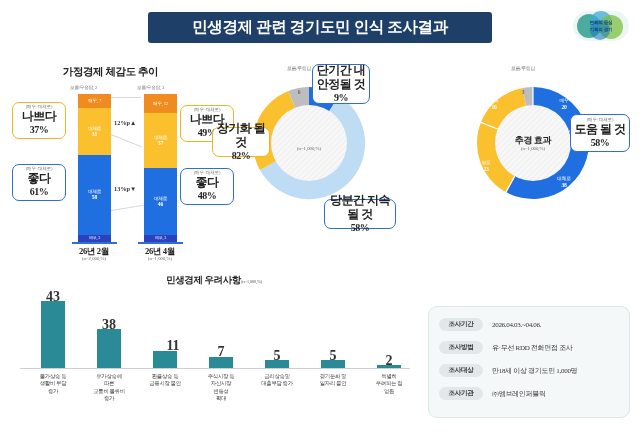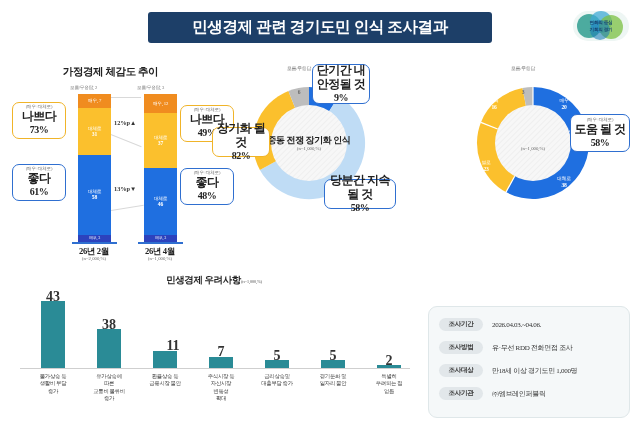--- a/index.html
+++ b/index.html
@@ -191,21 +191,21 @@
     <div class="axis-line" style="left:130px; top:182px; width:45px;"></div>
     <div class="xlabel" style="left:122px; top:186px;">26년 4월</div>
     <div class="xsub" style="left:122px; top:196px;">(n=1,000,%)</div>
 
     <div class="delta" style="left:106px; top:59px;"><span>12%p</span>▲</div>
     <div class="delta" style="left:106px; top:125px;"><span>13%p</span>▼</div>
 
     <div class="callout orange" style="left:4px; top:42px; width:54px; height:37px;">
       <span class="c-sub">(매우+대체로)</span>
       <span class="c-main">나쁘다</span>
-      <span class="c-pct">73%</span>
+      <span class="c-pct">37%</span>
     </div>
     <div class="callout blue" style="left:4px; top:104px; width:54px; height:37px;">
       <span class="c-sub">(매우+대체로)</span>
       <span class="c-main">좋다</span>
       <span class="c-pct">61%</span>
     </div>
     <div class="callout orange" style="left:172px; top:45px; width:54px; height:37px;">
       <span class="c-sub">(매우+대체로)</span>
       <span class="c-main">나쁘다</span>
       <span class="c-pct">49%</span>
@@ -231,39 +231,38 @@
         <path d="M 0 -56 A 56 56 0 0 1 30.0 -47.2 L 0 0 Z" fill="#1f6fe0"></path>
 
         <path d="M 30.0 -47.2 A 56 56 0 1 1 -49.1 26.9 L 0 0 Z" fill="#bfdcf5"></path>
 
         <path d="M -49.1 26.9 A 56 56 0 0 1 -20.6 -52.1 L 0 0 Z" fill="#fbc02d"></path>
 
         <path d="M -20.6 -52.1 A 56 56 0 0 1 0 -56 L 0 0 Z" fill="#bdbdbd"></path>
         <circle r="38" fill="url(#hatch2)"></circle>
       </g>
     </svg>
-    <div class="donut-center-title" style="top:62px;">중동 전쟁 장기화 인식</div>
     <div class="donut-center-sub" style="top:74px;">(n=1,000,%)</div>
     <div class="slice-lbl" style="left:38px; top:-6px; width:46px;">
       <span>모름/무응답</span>
     </div>
     <div class="slice-lbl" style="left:52px; top:17px; width:18px;">
       <b>6</b>
     </div>
   </div>
   <div class="callout blue" style="left:312px; top:64px; width:58px; height:40px;">
     <span class="c-main">단기간 내</span>
     <span class="c-main">안정될 것</span>
     <span class="c-pct">9%</span>
   </div>
   <div class="callout orange" style="left:212px; top:127px; width:58px; height:30px;">
     <span class="c-main">장기화 될 것</span>
     <span class="c-pct">82%</span>
   </div>
-  <div class="callout blue" style="left:324px; top:179px; width:72px; height:30px;">
+  <div class="callout blue" style="left:324px; top:199px; width:72px; height:30px;">
     <span class="c-main">당분간 지속될 것</span>
     <span class="c-pct">58%</span>
   </div>
 
   <div class="donut-wrap" id="sec3" style="left:462px; top:72px; width:142px; height:142px;">
     <svg width="142" height="142" viewBox="0 0 142 142">
       <defs>
         <pattern id="hatch3" width="4" height="4" patternTransform="rotate(45)" patternUnits="userSpaceOnUse">
           <rect width="4" height="4" fill="#f7f7f7"></rect>
           <line x1="0" y1="0" x2="0" y2="4" stroke="#ececec" stroke-width="1.4"></line>
@@ -280,20 +279,21 @@
         <path d="M -52.1 -20.6 A 56 56 0 0 1 -10.5 -55.0 L 0 0 Z" fill="#fbc02d"></path>
 
         <path d="M -10.5 -55.0 A 56 56 0 0 1 0 -56 L 0 0 Z" fill="#bdbdbd"></path>
         <circle r="38" fill="url(#hatch3)"></circle>
         <line x1="0" y1="-56" x2="0" y2="-38" stroke="#ffffff" stroke-width="1.2"></line>
         <line x1="53.2" y1="-17.3" x2="36.1" y2="-11.7" stroke="#ffffff" stroke-width="1.2"></line>
         <line x1="-27.0" y1="49.1" x2="-18.3" y2="33.3" stroke="#ffffff" stroke-width="1.2"></line>
         <line x1="-52.1" y1="-20.6" x2="-35.4" y2="-14.0" stroke="#ffffff" stroke-width="1.2"></line>
       </g>
     </svg>
+    <div class="donut-center-title" style="top:62px;">추경 효과</div>
     <div class="donut-center-sub" style="top:74px;">(n=1,000,%)</div>
 
     <div class="slice-lbl" style="left:38px; top:-6px; width:46px;">
       <span>모름/무응답</span>
     </div>
     <div class="slice-lbl" style="left:52px; top:17px; width:18px;">
       <b>3</b>
     </div>
     <div class="slice-lbl onwhite" style="left:90px; top:26px; width:24px;">
       <span>매우</span><b>20</b>

